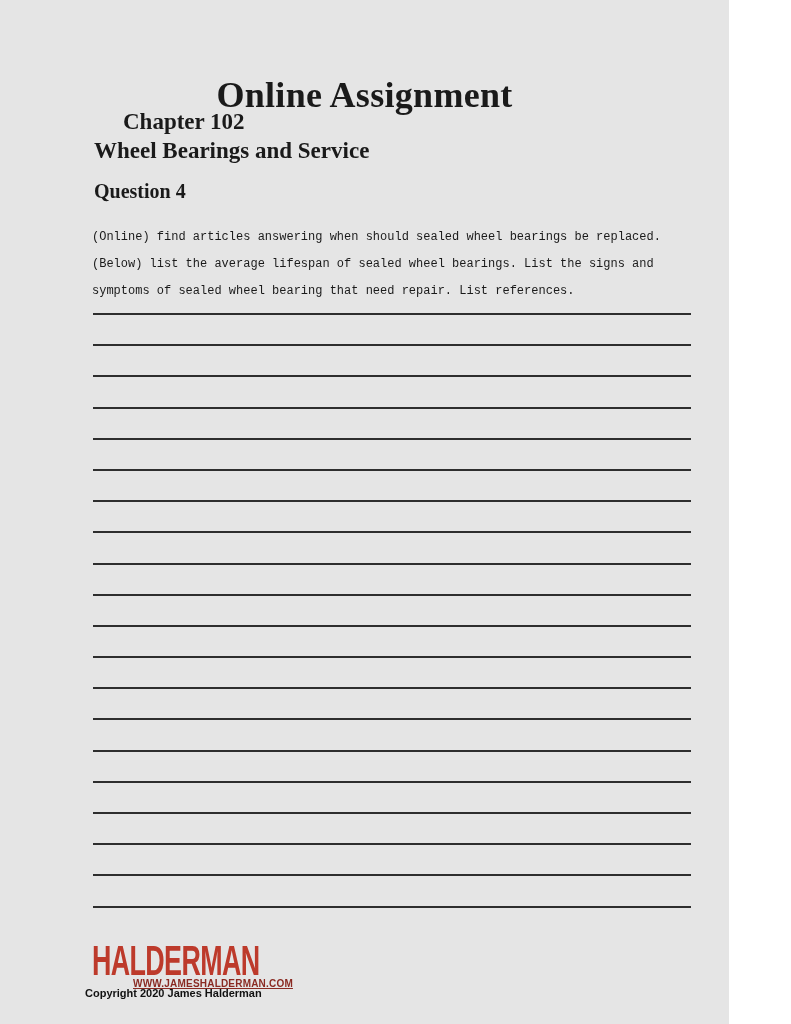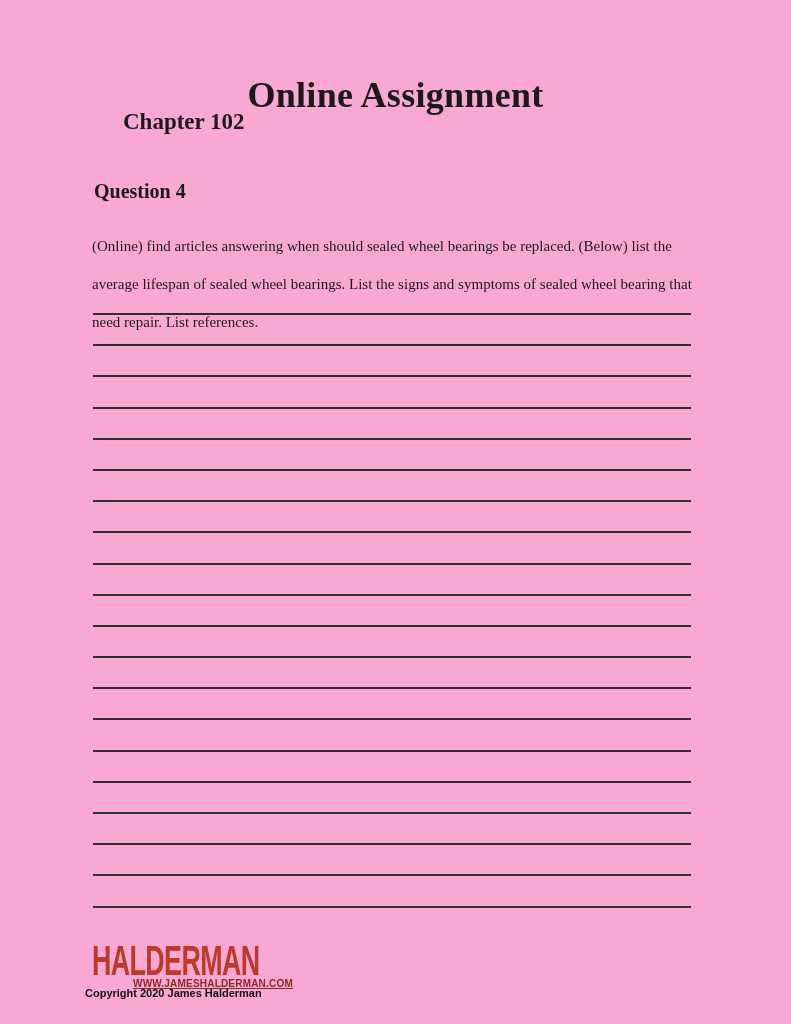--- a/index.html
+++ b/index.html
@@ -2,23 +2,23 @@
 <html><head>
 <meta charset="utf-8">
 <style>
   html, body {
     margin: 0;
     padding: 0;
     background: #ffffff;
   }
   .page {
     position: relative;
-    width: 791px;
+    width: 729px;
     height: 1024px;
-    background: #f9a8d4;
+    background: #e5e5e5;
     font-family: "Liberation Serif", serif;
     color: #1a1a1a;
     overflow: hidden;
   }
 
   
   .doc-title {
     position: absolute;
     top: 50px;
     left: 0;
@@ -48,22 +48,23 @@
     top: 180px;
     left: 94px;
     font-size: 20px;
     font-weight: bold;
   }
   .question-text {
     position: absolute;
     top: 212px;
     left: 92px;
     width: 606px;
-    font-size: 15px;
-    line-height: 38px;
+    font-size: 12px;
+    line-height: 27px;
+    font-family: Liberation Mono, monospace;
   }
 
   
   .answer-lines {
     position: absolute;
     top: 313px;
     left: 93px;
     width: 598px;
   }
   .answer-line {
@@ -109,20 +110,21 @@
 </style>
 </head>
 <body>
 
 <div class="page">
 
   <h1 class="doc-title">Online Assignment</h1>
 
   <div class="chapter-number">Chapter 102</div>
 
+  <div class="chapter-title">Wheel Bearings and Service</div>
 
   <div class="question-label">Question 4</div>
 
   <p class="question-text">(Online) find articles answering when should sealed wheel bearings be replaced. (Below) list the average lifespan of sealed wheel bearings. List the signs and symptoms of sealed wheel bearing that need repair. List references.</p>
 
   <div class="answer-lines">
       <div class="answer-line" style="border-top-color: rgb(46, 46, 46);"></div>
       <div class="answer-line" style="border-top-color: rgb(46, 46, 46);"></div>
       <div class="answer-line" style="border-top-color: rgb(46, 46, 46);"></div>
       <div class="answer-line" style="border-top-color: rgb(46, 46, 46);"></div>

